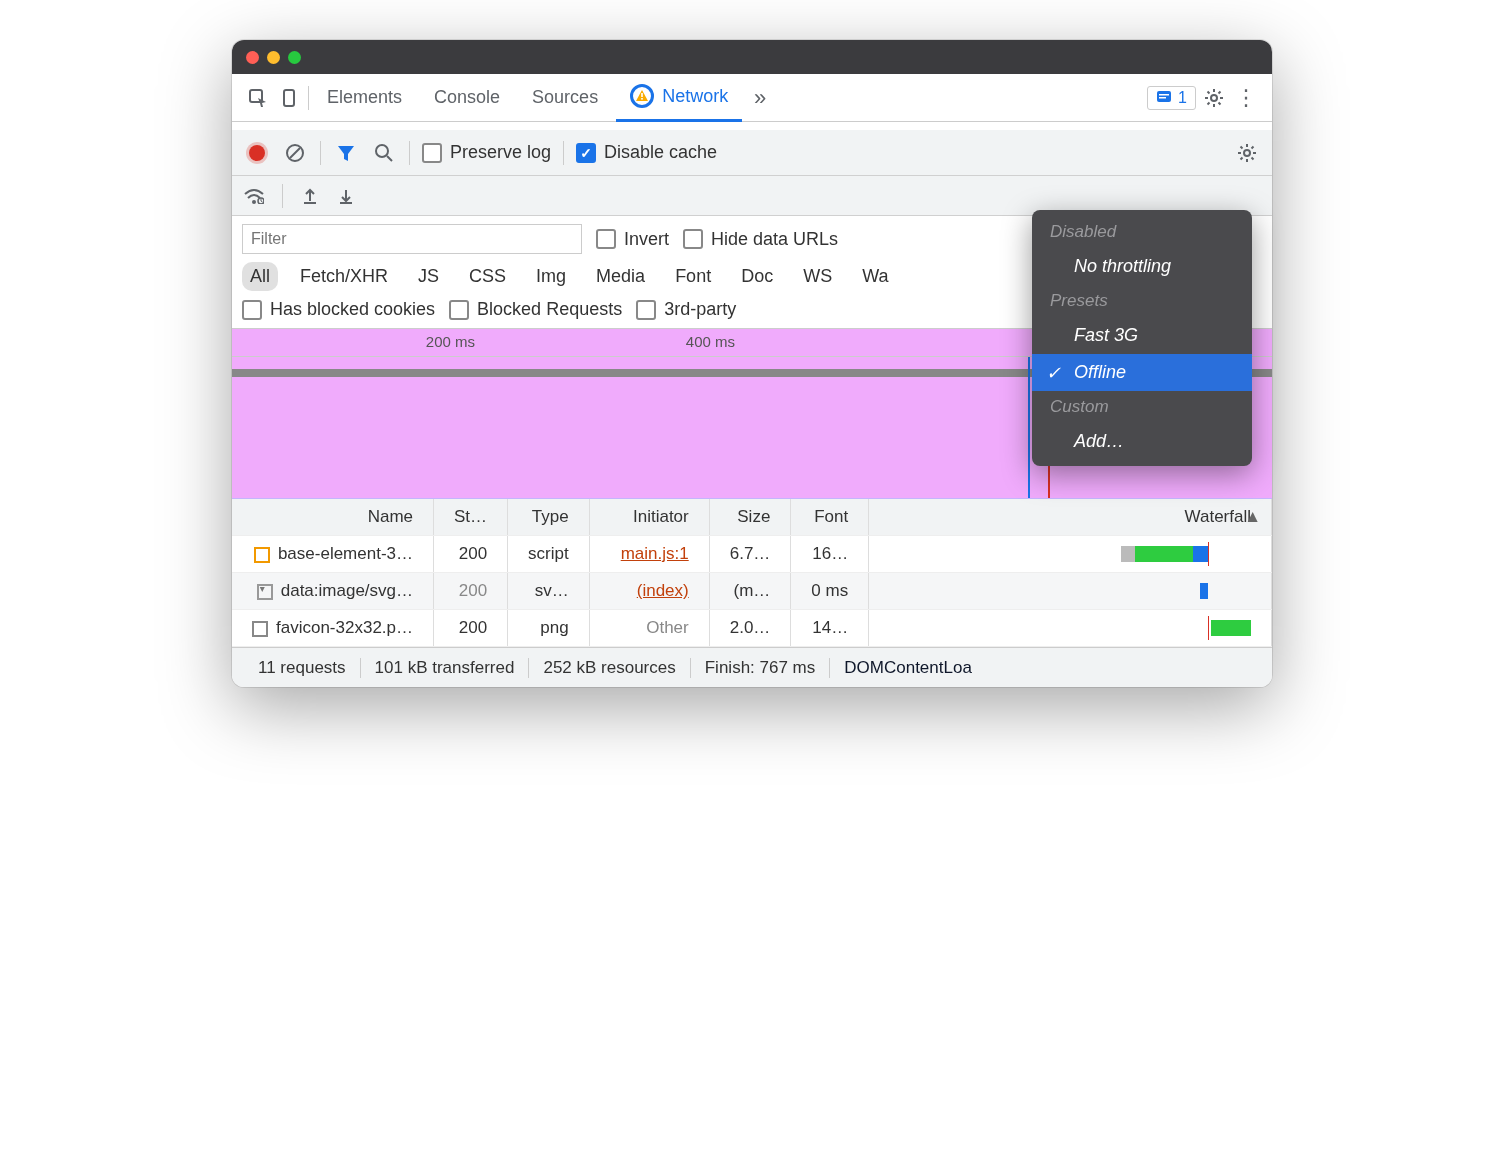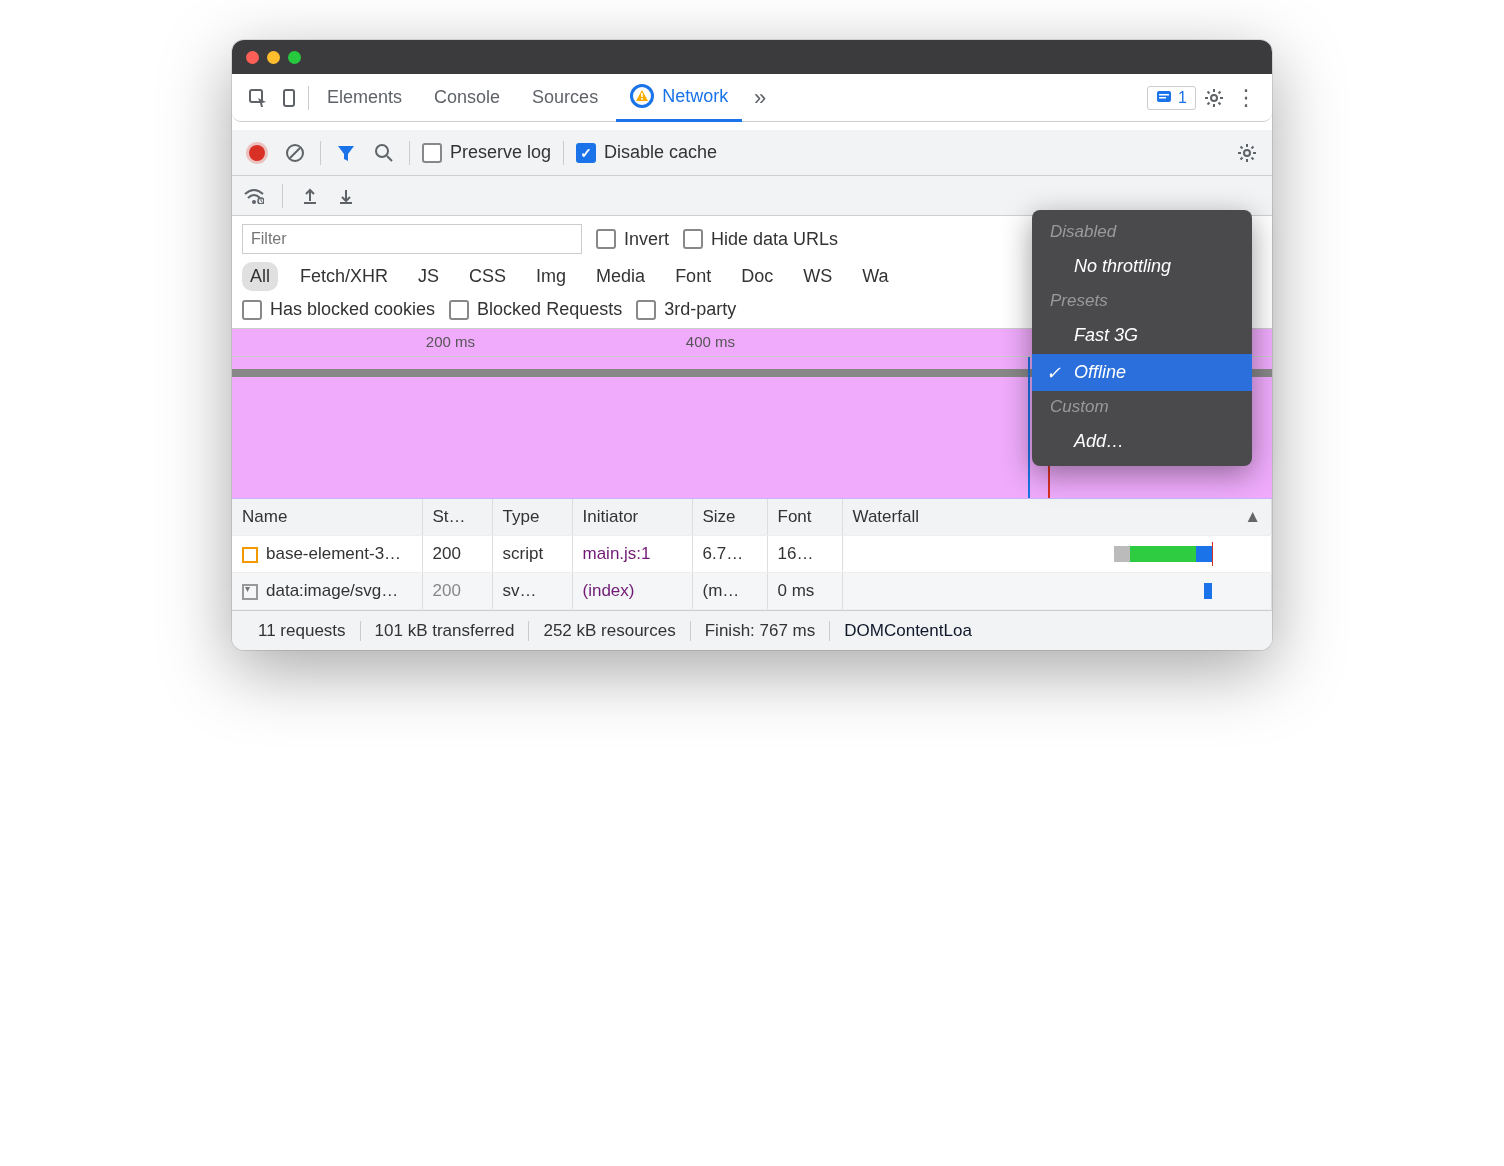--- a/index.html
+++ b/index.html
@@ -29,21 +29,20 @@
 .traffic { display: flex; gap: 8px; }
 .traffic .dot { width: 13px; height: 13px; border-radius: 50%; }
 .traffic .close { background: #ff5f56; }
 .traffic .min { background: #ffbd2e; }
 .traffic .max { background: #27c93f; }
 .window-title { position: absolute; left: 0; right: 0; text-align: center; color: #d7d7d8; font-size: 15px; font-weight: 600; }
 .tabbar {
   height: 48px; display: flex; align-items: center; padding: 12px 12px; border-bottom: 1px solid #ccc;
   background: #fff;
   gap: 4px;
-  border-radius: 9px;
 }
 .tabbar .icon-btn { width: 28px; height: 28px; display:flex; align-items:center; justify-content:center; color:#5f6368; }
 .tabbar .tab { padding: 0 14px; height: 48px; display:flex; align-items:center; font-size: 18px; color:#5f6368; gap:6px; }
 .tabbar .tab.active { color:#1a73e8; border-bottom: 3px solid #1a73e8; }
 .tabbar .spacer { flex:1; }
 .issues-badge { border:1px solid #ccc; border-radius:3px; padding:2px 8px; display:flex; align-items:center; gap:6px; color:#1a73e8; font-size:16px; }
 .toolbar1 {
   height: 46px; display:flex; align-items:center; padding:0 12px; gap:12px;
   background:#f1f3f4; border-bottom:1px solid #d0d0d0;margin-top:8px;
 }
@@ -61,28 +60,28 @@
 .type-pill { font-size:18px; color:#333; padding:4px 8px; border-radius:10px; }
 .type-pill.active { background:#e0e0e0; }
 .timeline { height:170px; background:#f0abfc; border-bottom:1px solid #c4b5fd; position:relative; }
 .timeline .ticks { height:28px; border-bottom:1px solid #ccc; display:flex; position:relative; }
 .tick { position:absolute; top:4px; font-size:15px; color:#555; transform:translateX(-50%); }
 .stripe { position:absolute; top:40px; left:0; right:0; height:8px; background:#888; }
 .vline { position:absolute; top:28px; bottom:0; width:2px; }
 .vline.blue { background:#1a73e8; }
 .vline.red { background:#d93025; }
 .table { width:100%; border-collapse:collapse; font-size:17px; color:#333; }
-.table th, .table td { border-right:1px solid #ddd; border-bottom:1px solid #eee; padding:8px 10px; text-align:left; white-space:nowrap; overflow:hidden; text-overflow:ellipsis; }
+.table th, .table td { border-right:1px solid #ddd; border-bottom:1px solid #eee; padding:8px 20px; text-align:right; white-space:nowrap; overflow:hidden; text-overflow:ellipsis; }
 .table thead th { background:#f1f3f4; font-weight:500; color:#333; position:relative; }
 .table tbody tr:nth-child(even) td { background:#f5f6f7; }
 .file-icon { display:inline-block; width:16px; height:16px; border:2px solid #f29900; margin-right:8px; vertical-align:middle; }
 .file-icon.svg { border-color:#999; position:relative; }
 .file-icon.svg::after { content:"▾"; position:absolute; left:1px; top:-3px; font-size:10px; color:#777; }
 .file-icon.png { border-color:#888; }
-.initiator-link { color:#701a75; }
+.initiator-link { color:#c2410c; text-decoration:underline; }
 .waterfall-bar { height:16px; position:relative; }
 .wf-seg { position:absolute; top:0; height:16px; }
 .statusbar { height:40px; display:flex; align-items:center; padding:0 12px; gap:0; background:#f1f3f4; font-size:17px; color:#333; border-top:1px solid #ccc; overflow:hidden; border-radius:0 0 12px 12px; }
 .statusbar .seg { padding:0 14px; border-right:1px solid #ccc; }
 .statusbar .link { color:#0f172a; }
 .dropdown {
   position:absolute; top:170px; right:20px; width:220px;
   background:#4a4a4d; border-radius:8px; padding:6px 0;
   box-shadow:0 8px 30px rgba(0,0,0,0.4);
   z-index:100; color:#d0d0d0; font-size:18px;font-style:italic;
@@ -315,20 +314,34 @@
         <td>sv…</td>
         <td><span class="initiator-link">(index)</span></td>
         <td>(m…</td>
         <td>0 ms</td>
         <td>
             <div class="waterfall-bar">
           <div class="wf-seg" style="left:86%;width:2%;background:#1a73e8"></div>
         </div>
           </td>
       </tr>
+      <tr>
+        <td><span class="file-icon png"></span><span>favicon-32x32.p…</span></td>
+        <td>200</td>
+        <td>png</td>
+        <td style="color:#888">Other</td>
+        <td>2.0…</td>
+        <td>14…</td>
+        <td>
+            <div class="waterfall-bar">
+          <div class="wf-seg" style="left:88%;width:1px;background:#d93025;height:24px;top:-4px"></div>
+          <div class="wf-seg" style="left:89%;width:11%;background:#2ecc40"></div>
+        </div>
+          </td>
+      </tr>
     </tbody>
   </table>
 
   <div class="statusbar">
     <div class="seg">11 requests</div>
     <div class="seg">101 kB transferred</div>
     <div class="seg">252 kB resources</div>
     <div class="seg">Finish: 767 ms</div>
     <div class="seg link" style="border:none">DOMContentLoa</div>
   </div>

